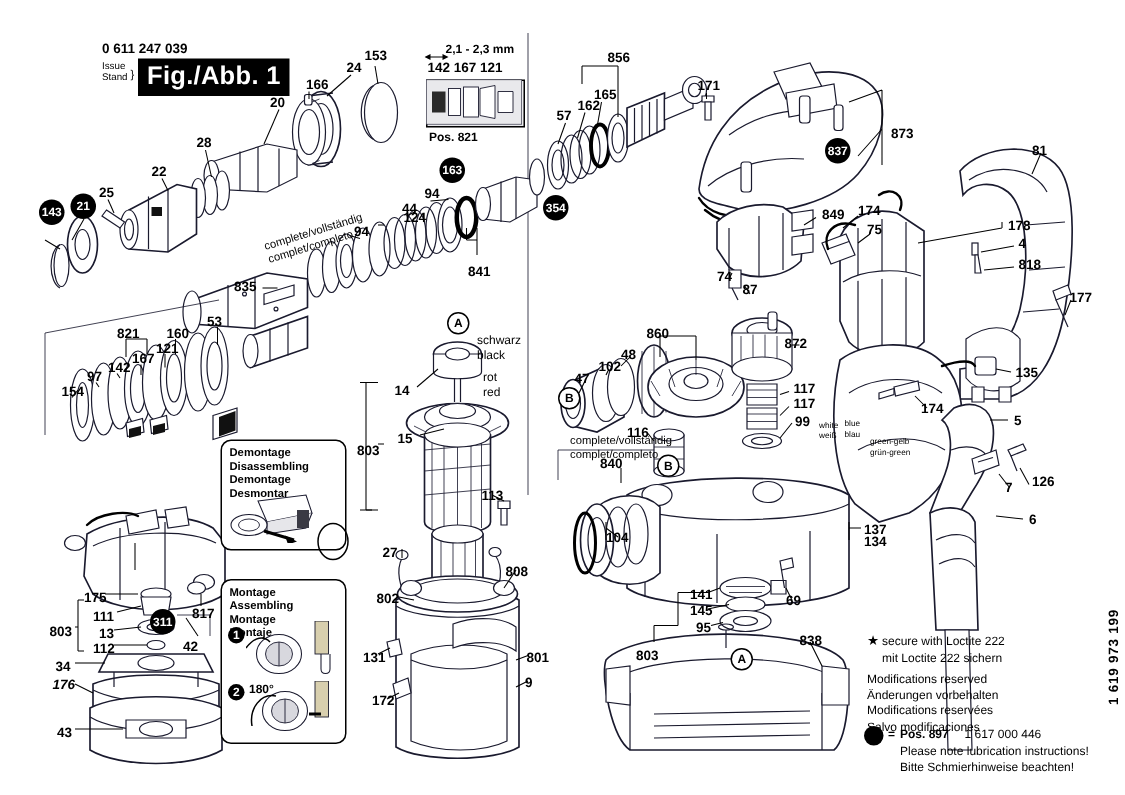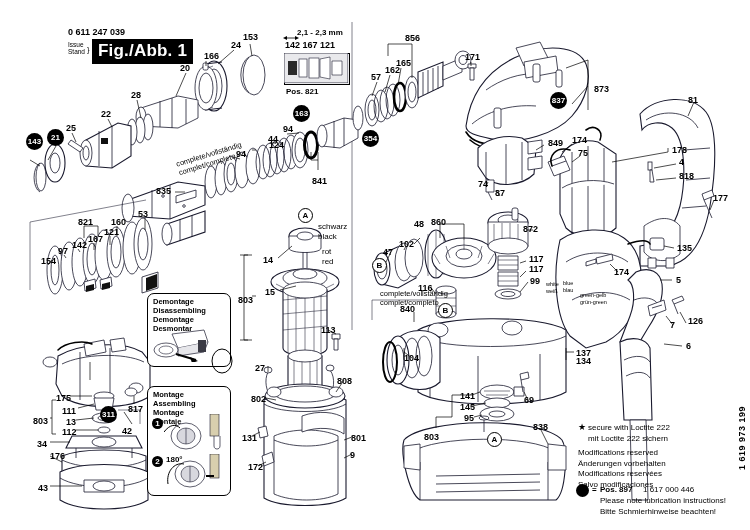--- a/index.html
+++ b/index.html
@@ -645,21 +645,21 @@
       <div class="lbl" style="left: 676px; top: 276px;">5</div>
       <div class="lbl" style="left: 670px; top: 321px;">7</div>
       <div class="lbl" style="left: 688px; top: 317px;">126</div>
       <div class="lbl" style="left: 686px; top: 342px;">6</div>
       <div class="lbl" style="left: 614px; top: 268px;">174</div>
       <div class="lbl" style="left: 576px; top: 349px;">137</div>
       <div class="lbl" style="left: 576px; top: 357px;">134</div>
       <div class="lbl" style="left: 431px; top: 218px;">860</div>
       <div class="lbl" style="left: 523px; top: 225px;">872</div>
       <div class="lbl" style="left: 399px; top: 240px;">102</div>
-      <div class="lbl" style="left: 414px; top: 220px; text-align: right;">48</div>
+      <div class="lbl" style="left: 414px; top: 232px; text-align: right;">48</div>
       <div class="lbl" style="left: 383px; top: 248px;">47</div>
       <div class="lbl" style="left: 529px; top: 255px;">117</div>
       <div class="lbl" style="left: 529px; top: 265px;">117</div>
       <div class="lbl" style="left: 530px; top: 277px;">99</div>
       <div class="lbl" style="left: 418px; top: 284px;">116</div>
       <div class="lbl" style="left: 400px; top: 305px;">840</div>
       <div class="lbl" style="left: 404px; top: 354px;">104</div>
       <div class="lbl" style="left: 263px; top: 256px;">14</div>
       <div class="lbl" style="left: 265px; top: 288px;">15</div>
       <div class="lbl" style="left: 238px; top: 296px;">803</div>
@@ -670,21 +670,21 @@
       <div class="lbl" style="left: 351px; top: 434px;">801</div>
       <div class="lbl" style="left: 350px; top: 451px;">9</div>
       <div class="lbl" style="left: 242px; top: 434px;">131</div>
       <div class="lbl" style="left: 248px; top: 463px;">172</div>
       <div class="lbl" style="left: 56px; top: 394px;">175</div>
       <div class="lbl" style="left: 62px; top: 407px;">111</div>
       <div class="lbl" style="left: 66px; top: 418px;">13</div>
       <div class="lbl" style="left: 62px; top: 428px;">112</div>
       <div class="lbl" style="left: 33px; top: 417px;">803</div>
       <div class="lbl" style="left: 37px; top: 440px;">34</div>
-      <div class="lbl" style="left: 50px; top: 452px;">176</div>
+      <div class="lbl" style="left: 35px; top: 452px; font-style: italic;">176</div>
       <div class="lbl" style="left: 38px; top: 484px;">43</div>
       <div class="lbl" style="left: 128px; top: 405px;">817</div>
       <div class="lbl" style="left: 122px; top: 427px;">42</div>
       <div class="lbl" style="left: 460px; top: 392px;">141</div>
       <div class="lbl" style="left: 460px; top: 403px;">145</div>
       <div class="lbl" style="left: 464px; top: 414px;">95</div>
       <div class="lbl" style="left: 424px; top: 433px;">803</div>
       <div class="lbl" style="left: 524px; top: 396px;">69</div>
       <div class="lbl" style="left: 533px; top: 423px;">838</div>
     </div>

